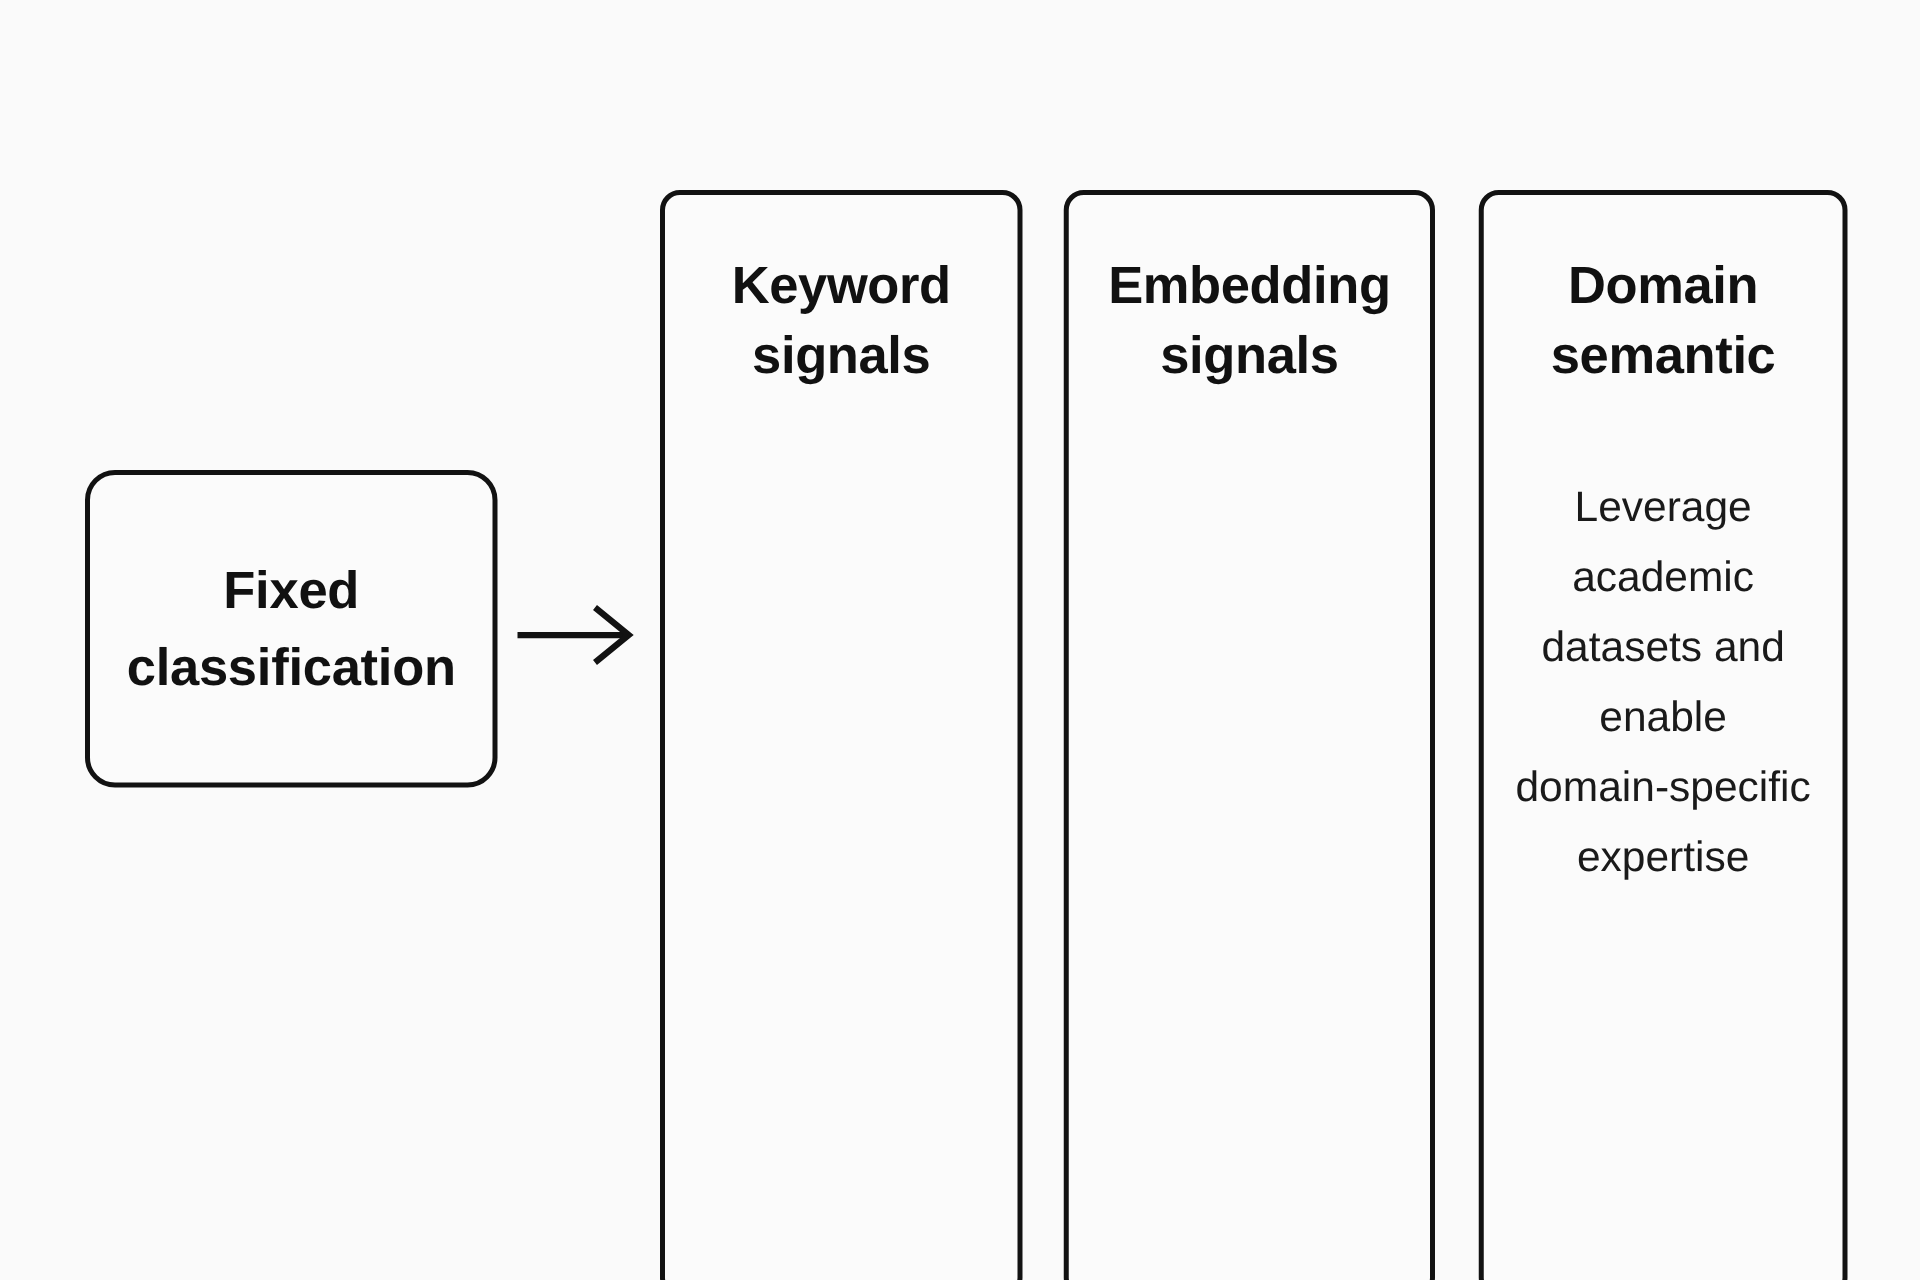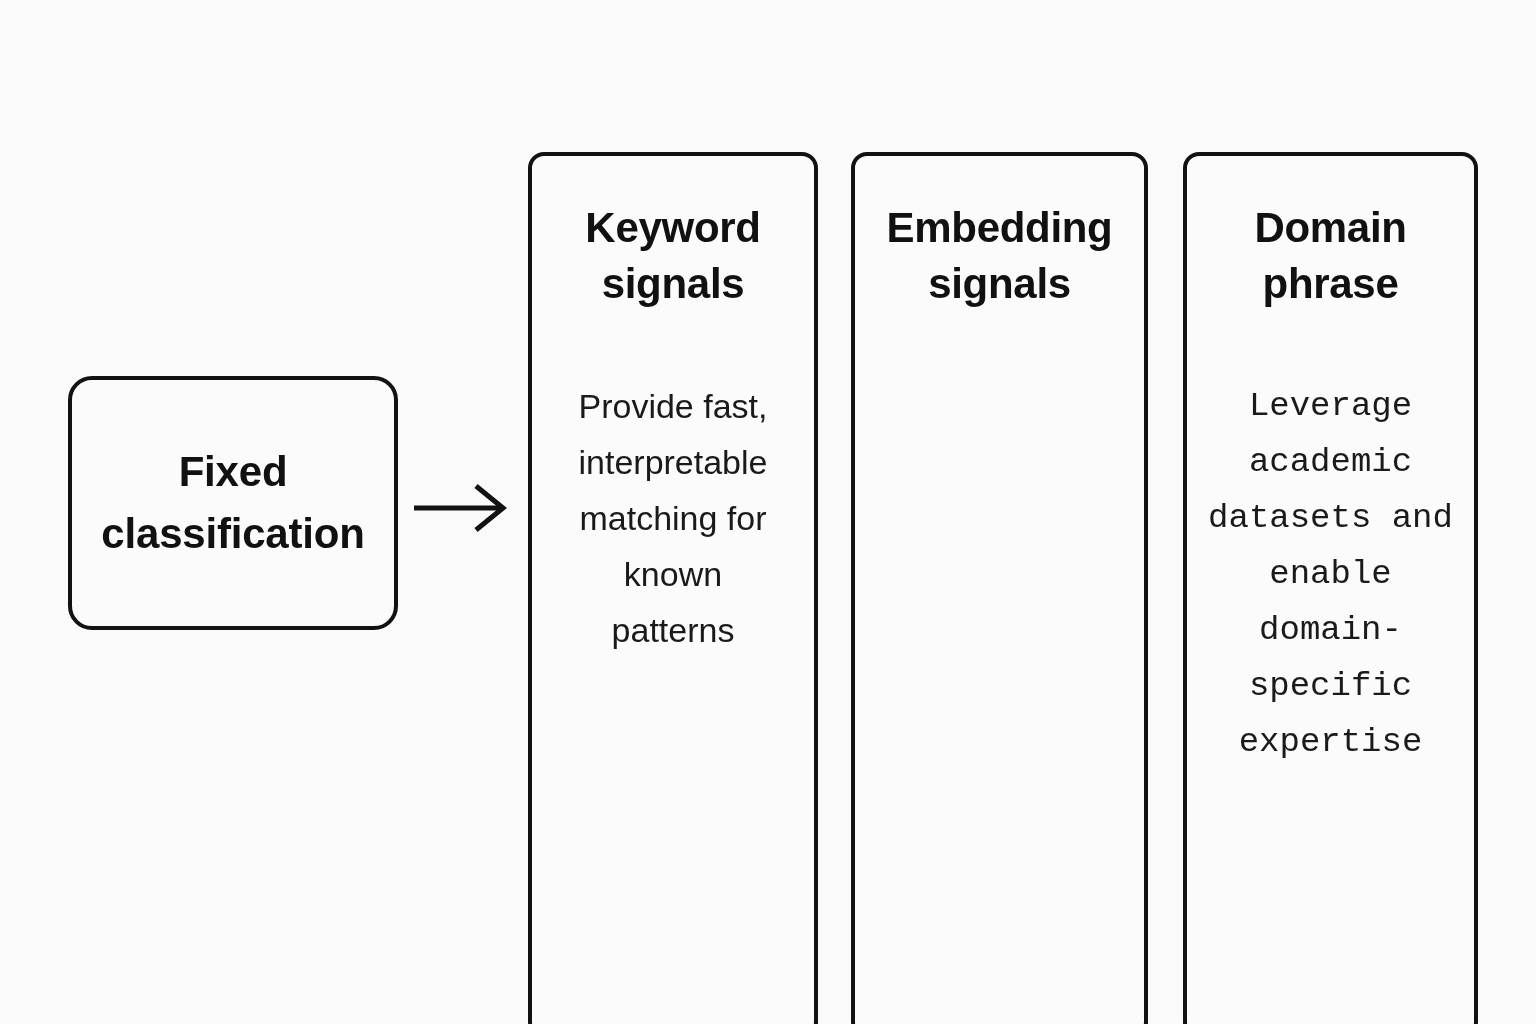--- a/index.html
+++ b/index.html
@@ -82,21 +82,21 @@
   }
   .card-body {
     margin-top: 66px;
     font-size: 34px;
     font-weight: normal;
     line-height: 56px;
     letter-spacing: 0px;
     color: #1a1a1a;
     white-space: pre-line;
   }
-  .card-3 .card-body { margin-top: 66px; font-family: Liberation Mono, monospace; }
+  .card-3 .card-body { margin-top: 66px; }
 </style>
 </head>
 <body>
 
 <div id="canvas">
 
   <div class="source-box">
     <div class="source-label">Fixed
 classification</div>
   </div>
@@ -104,35 +104,30 @@
   <div class="arrow">
     <svg width="110" height="56" viewBox="0 0 110 56" xmlns="http://www.w3.org/2000/svg">
       <path d="M6 28 L92 28" stroke="#121212" stroke-width="5" fill="none" stroke-linecap="butt"></path>
       <path d="M68 6 L95 28 L68 50" stroke="#121212" stroke-width="5" fill="none" stroke-linecap="butt" stroke-linejoin="miter"></path>
     </svg>
   </div>
 
   <div class="card card-1">
     <div class="card-title">Keyword
 signals</div>
-    <div class="card-body">Provide fast,
-interpretable
-matching for
-known
-patterns</div>
   </div>
 
   <div class="card card-2">
     <div class="card-title">Embedding
 signals</div>
   </div>
 
   <div class="card card-3">
     <div class="card-title">Domain
-phrase</div>
+semantic</div>
     <div class="card-body">Leverage
 academic
 datasets and
 enable
 domain-specific
 expertise</div>
   </div>
 
 </div>
 

